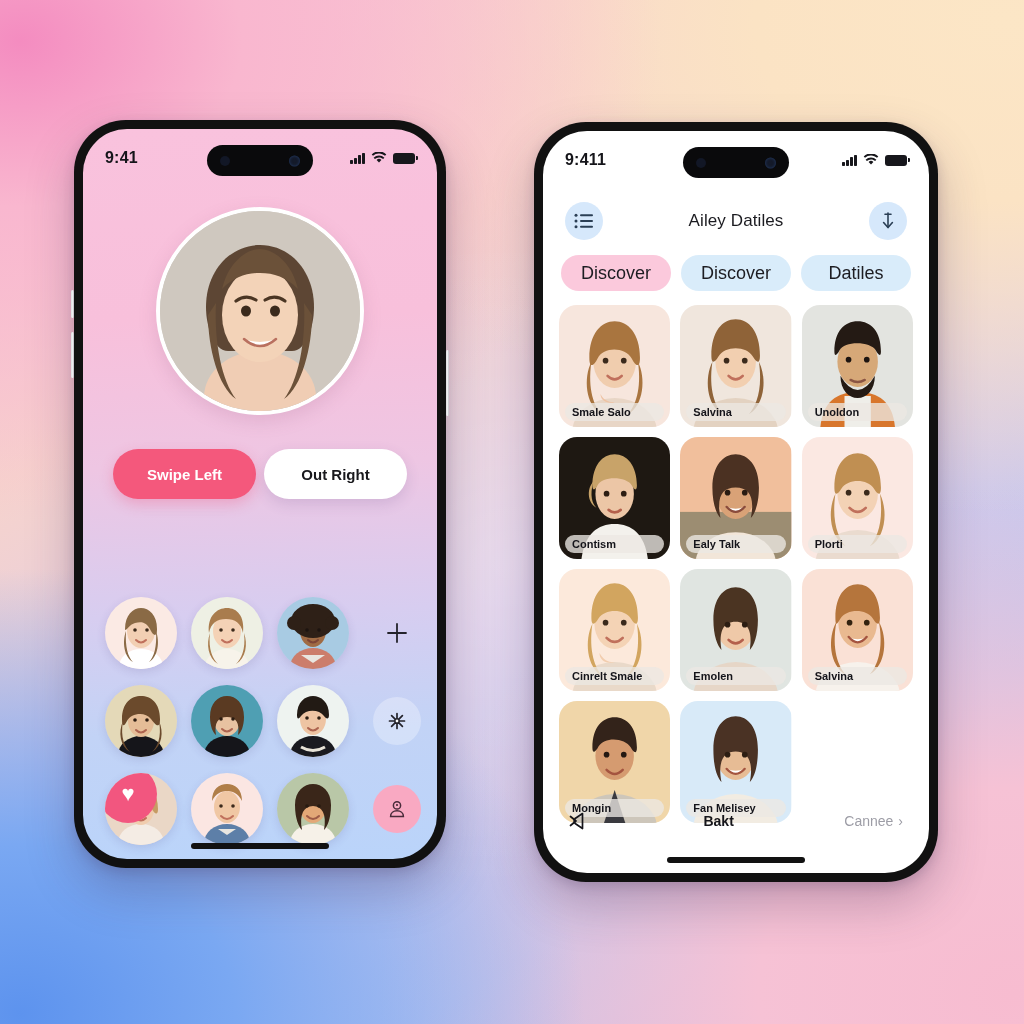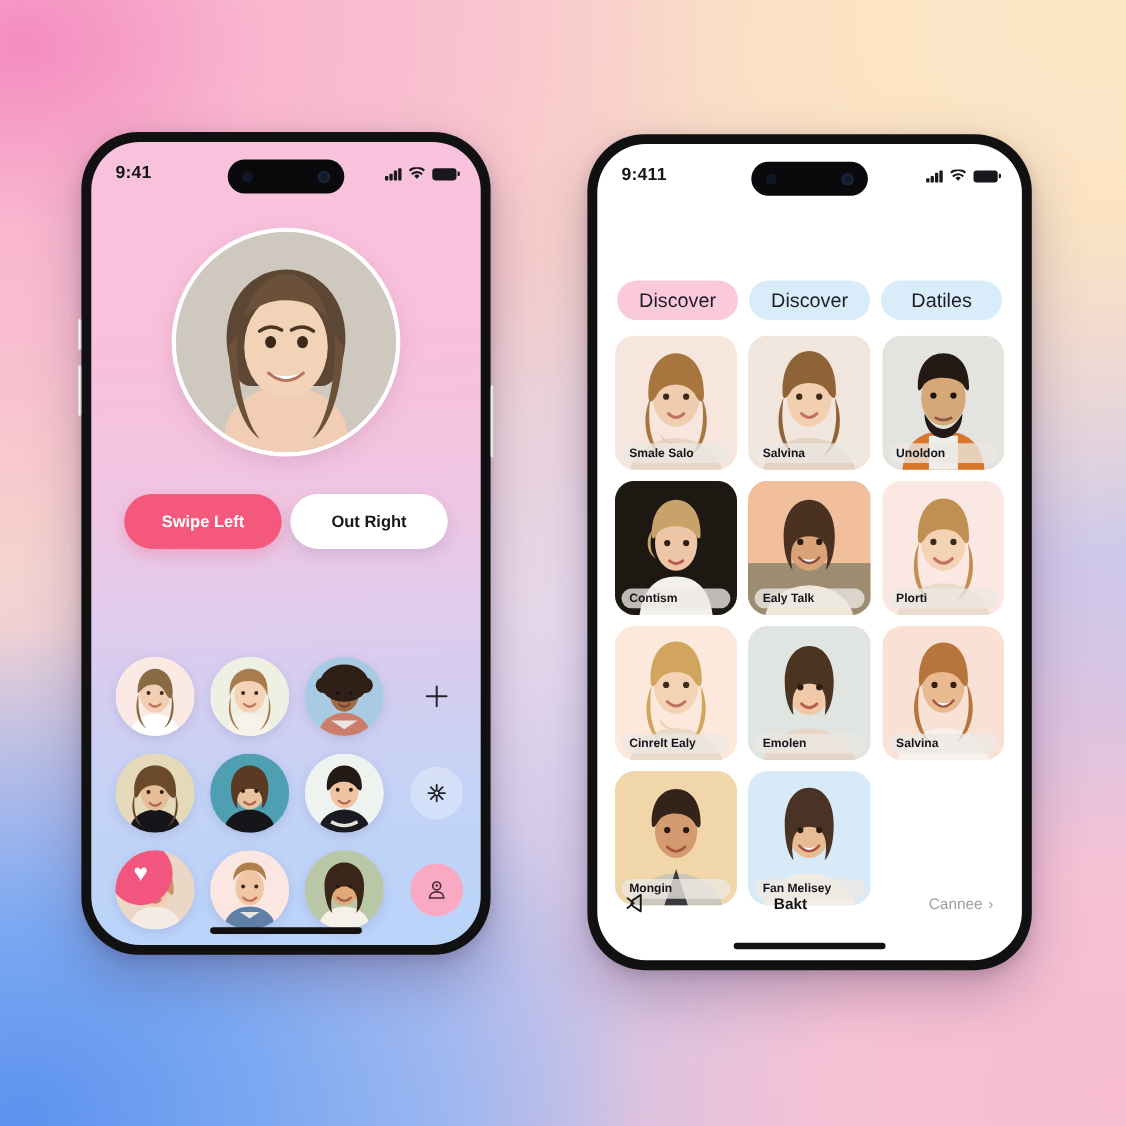--- a/index.html
+++ b/index.html
@@ -335,20 +335,42 @@
         </svg>
         <span class="batt"></span>
       </div>
     </div>
 
     <div class="dyn-island">
       <span class="cam2"></span>
       <span class="cam"></span>
     </div>
 
+    <div class="r-header">
+      <div class="icon-circle">
+        <svg width="20" height="16" viewBox="0 0 20 16">
+          <g fill="#2b3f55">
+            <circle cx="2" cy="2.2" r="1.5"></circle>
+              <rect x="6" y="1.2" width="13" height="2" rx="1"></rect>
+            <circle cx="2" cy="8" r="1.5"></circle>
+              <rect x="6" y="7" width="13" height="2" rx="1"></rect>
+            <circle cx="2" cy="13.8" r="1.5"></circle>
+              <rect x="6" y="12.8" width="13" height="2" rx="1"></rect>
+          </g>
+        </svg>
+      </div>
+      <div class="r-title">Ailey Datiles</div>
+      <div class="icon-circle">
+        <svg width="18" height="20" viewBox="0 0 18 20">
+          <path d="M9 2v14" stroke="#2b3f55" stroke-width="1.6" stroke-linecap="round" fill="none"></path>
+          <path d="M4.6 11.5 9 16.6l4.4-5.1" stroke="#2b3f55" stroke-width="1.6" fill="none" stroke-linecap="round" stroke-linejoin="round"></path>
+          <path d="M6 3.2h6" stroke="#2b3f55" stroke-width="1.6" stroke-linecap="round"></path>
+        </svg>
+      </div>
+    </div>
 
     <div class="pill-row">
       <button class="pill active">Discover</button>
       <button class="pill plain">Discover</button>
       <button class="pill plain">Datiles</button>
     </div>
 
     <div class="card-grid">
 
       <div class="card">
@@ -448,21 +470,21 @@
           <ellipse cx="55" cy="126" rx="42" ry="34" fill="#e9d9c9"></ellipse>
           <ellipse cx="55" cy="54" rx="20" ry="25" fill="#f4d3b5"></ellipse>
           <path d="M32 48c0-23 11-34 23-34s23 11 23 34c0 10-4 6-7 1-6-10-26-10-32 0-3 5-7 9-7-1z" fill="#d2a55f"></path>
           <path d="M33 54c-4 28 3 44 10 52-16-9-18-36-10-52z" fill="#d2a55f"></path>
           <path d="M77 54c4 28-3 44-10 52 16-9 18-36 10-52z" fill="#d2a55f"></path>
           <circle cx="46" cy="53" r="2.8" fill="#3b2a1c"></circle>
             <circle cx="64" cy="53" r="2.8" fill="#3b2a1c"></circle>
           <path d="M47 68q8 8 16 0" stroke="#c0705c" stroke-width="2.6" fill="none" stroke-linecap="round"></path>
           <path d="M55 92c-9 2-15-2-15-9 5 9 11 9 15 9z" fill="#f2cdae"></path>
         </svg>
-        <div class="nm">Cinrelt Ealy</div>
+        <div class="nm">Cinrelt Smale</div>
       </div>
 
       <div class="card">
         <svg class="ph" viewBox="0 0 110 122" preserveAspectRatio="none">
           <rect width="110" height="122" fill="#e0e5e1"></rect>
           <ellipse cx="55" cy="126" rx="42" ry="34" fill="#e6d6c7"></ellipse>
           <ellipse cx="55" cy="56" rx="19" ry="24" fill="#efc9a8"></ellipse>
           <path d="M33 50c0-21 10-32 22-32s22 11 22 32c0 16-4 26-8 30 3-19-2-28-14-28s-17 9-14 28c-4-4-8-14-8-30z" fill="#4b3422"></path>
           <circle cx="47" cy="55" r="2.8" fill="#2c1d12"></circle>
             <circle cx="64" cy="55" r="2.8" fill="#2c1d12"></circle>

